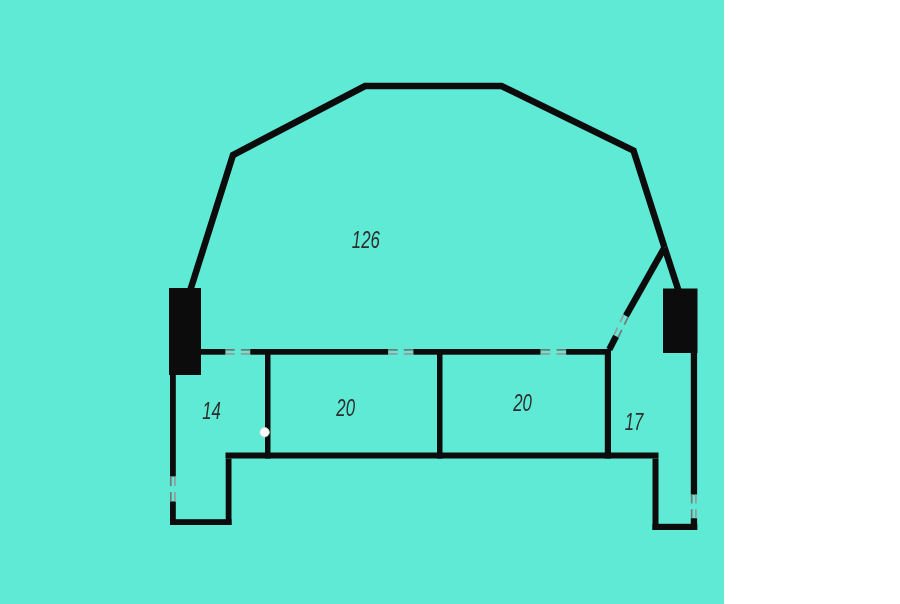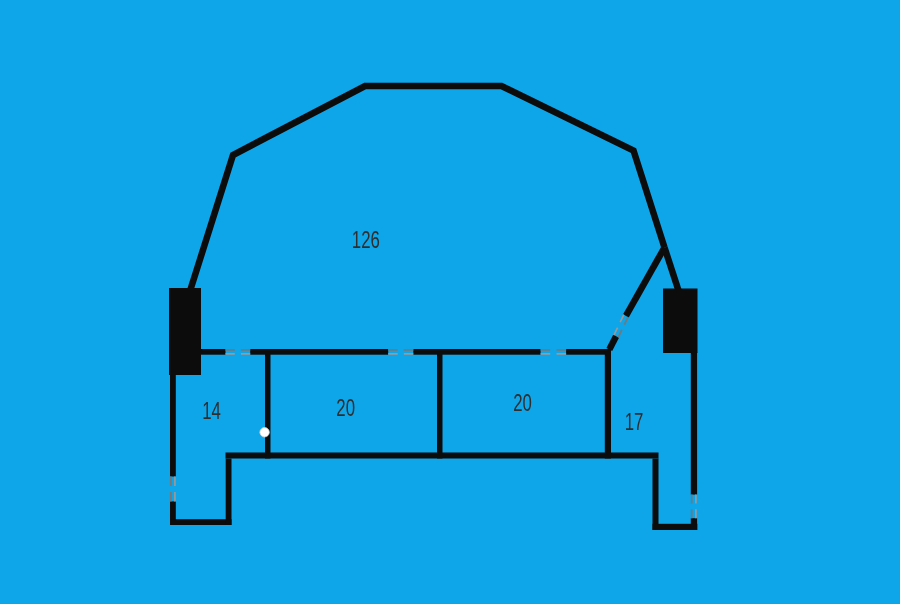--- a/index.html
+++ b/index.html
@@ -1,16 +1,16 @@
 <!DOCTYPE html>
 <html><head>
 <meta charset="utf-8">
 <style>
   html,body{margin:0;padding:0;background:#ffffff;}
-  .wrap{width:900px;height:604px;position:relative;overflow:hidden;background:#0ea5e9;}
+  .wrap{width:724px;height:604px;position:relative;overflow:hidden;background:#5eead4;font-style:italic;}
   svg{display:block;}
   text{font-family:"Liberation Sans",sans-serif;fill:#2e2e2e;}
 </style>
 </head>
 <body>
 <div class="wrap">
 <svg width="900" height="604" viewBox="0 0 900 604">
 
   <polyline points="190,291 233,155 365,86 501.5,86 633.5,150.5 664.5,247.5" fill="none" stroke="#0c0c0c" stroke-width="6.5" stroke-linejoin="miter"></polyline>
 

